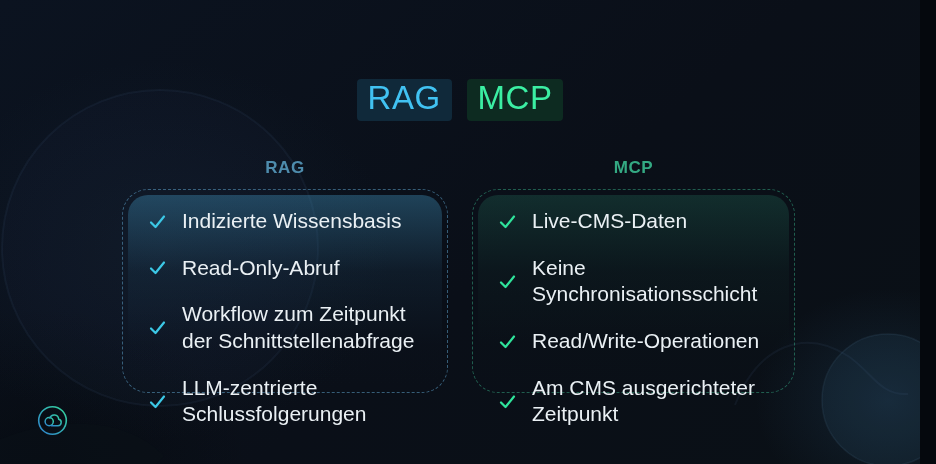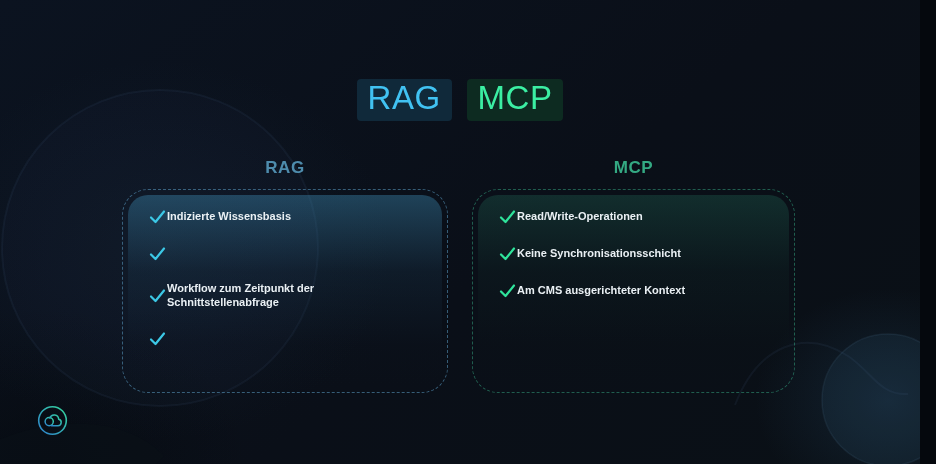--- a/index.html
+++ b/index.html
@@ -48,23 +48,23 @@
     padding:13px 16px 0 21px;
   }
   .col-rag .card-inner{
     background:linear-gradient(180deg, rgba(60,136,176,0.42) 0%, rgba(30,66,92,0.24) 40%, rgba(14,28,44,0.08) 78%, rgba(10,18,30,0) 100%);
   }
   .col-mcp .card-inner{
     background:linear-gradient(180deg, rgba(38,124,100,0.28) 0%, rgba(20,60,52,0.16) 40%, rgba(10,26,24,0.06) 78%, rgba(8,18,18,0) 100%);
   }
 
   .item{
-    display:flex;align-items:center;gap:1px;
+    display:flex;align-items:center;gap:16px;
     margin-bottom:20px;
-    color:#EAF0F4;font-size:11px;font-weight:700;line-height:1.27;
+    color:#EAF0F4;font-size:21px;font-weight:400;line-height:1.27;
   }
   .item-text{max-width:242px;}
   .check-icon{flex:0 0 auto;display:block;}
   .col-rag .check-icon polyline{stroke:#3CC8E6;}
   .col-mcp .check-icon polyline{stroke:#2FE39B;}
 
   
   .logo{position:absolute;left:36px;top:404px;width:33px;height:33px;}
 </style>
 </head>
@@ -93,63 +93,71 @@
             <svg class="check-icon" width="17" height="17" viewBox="0 0 17 17">
               <polyline points="2,9.5 6.5,14 15,3.5" fill="none" stroke-width="2.2" stroke-linecap="round" stroke-linejoin="round"></polyline>
             </svg>
             <span class="item-text">Indizierte Wissensbasis</span>
           </div>
 
           <div class="item">
             <svg class="check-icon" width="17" height="17" viewBox="0 0 17 17">
               <polyline points="2,9.5 6.5,14 15,3.5" fill="none" stroke-width="2.2" stroke-linecap="round" stroke-linejoin="round"></polyline>
             </svg>
+            <span class="item-text">Read-Only-Abruf</span>
           </div>
 
           <div class="item">
             <svg class="check-icon" width="17" height="17" viewBox="0 0 17 17">
               <polyline points="2,9.5 6.5,14 15,3.5" fill="none" stroke-width="2.2" stroke-linecap="round" stroke-linejoin="round"></polyline>
             </svg>
             <span class="item-text">Workflow zum Zeitpunkt der Schnittstellenabfrage</span>
           </div>
 
           <div class="item">
             <svg class="check-icon" width="17" height="17" viewBox="0 0 17 17">
               <polyline points="2,9.5 6.5,14 15,3.5" fill="none" stroke-width="2.2" stroke-linecap="round" stroke-linejoin="round"></polyline>
             </svg>
+            <span class="item-text">LLM-zentrierte Schlussfolgerungen</span>
           </div>
         </div>
     </div>
   </div>
 
   <div class="col col-mcp">
     <div class="col-header">MCP</div>
     <div class="card">
       <div class="card-inner">
 
-
           <div class="item">
             <svg class="check-icon" width="17" height="17" viewBox="0 0 17 17">
               <polyline points="2,9.5 6.5,14 15,3.5" fill="none" stroke-width="2.2" stroke-linecap="round" stroke-linejoin="round"></polyline>
             </svg>
-            <span class="item-text">Read/Write-Operationen</span>
+            <span class="item-text">Live-CMS-Daten</span>
           </div>
 
           <div class="item">
             <svg class="check-icon" width="17" height="17" viewBox="0 0 17 17">
               <polyline points="2,9.5 6.5,14 15,3.5" fill="none" stroke-width="2.2" stroke-linecap="round" stroke-linejoin="round"></polyline>
             </svg>
             <span class="item-text">Keine Synchronisationsschicht</span>
           </div>
 
           <div class="item">
             <svg class="check-icon" width="17" height="17" viewBox="0 0 17 17">
               <polyline points="2,9.5 6.5,14 15,3.5" fill="none" stroke-width="2.2" stroke-linecap="round" stroke-linejoin="round"></polyline>
             </svg>
-            <span class="item-text">Am CMS ausgerichteter Kontext</span>
+            <span class="item-text">Read/Write-Operationen</span>
+          </div>
+
+          <div class="item">
+            <svg class="check-icon" width="17" height="17" viewBox="0 0 17 17">
+              <polyline points="2,9.5 6.5,14 15,3.5" fill="none" stroke-width="2.2" stroke-linecap="round" stroke-linejoin="round"></polyline>
+            </svg>
+            <span class="item-text">Am CMS ausgerichteter Zeitpunkt</span>
           </div>
         </div>
     </div>
   </div>
 
   <svg class="logo" width="33" height="33" viewBox="0 0 33 33">
     <defs>
       <linearGradient id="logoGrad" x1="0" y1="1" x2="1" y2="0">
         <stop offset="0" stop-color="#2E7FD0"></stop>
         <stop offset="1" stop-color="#35D89A"></stop>

